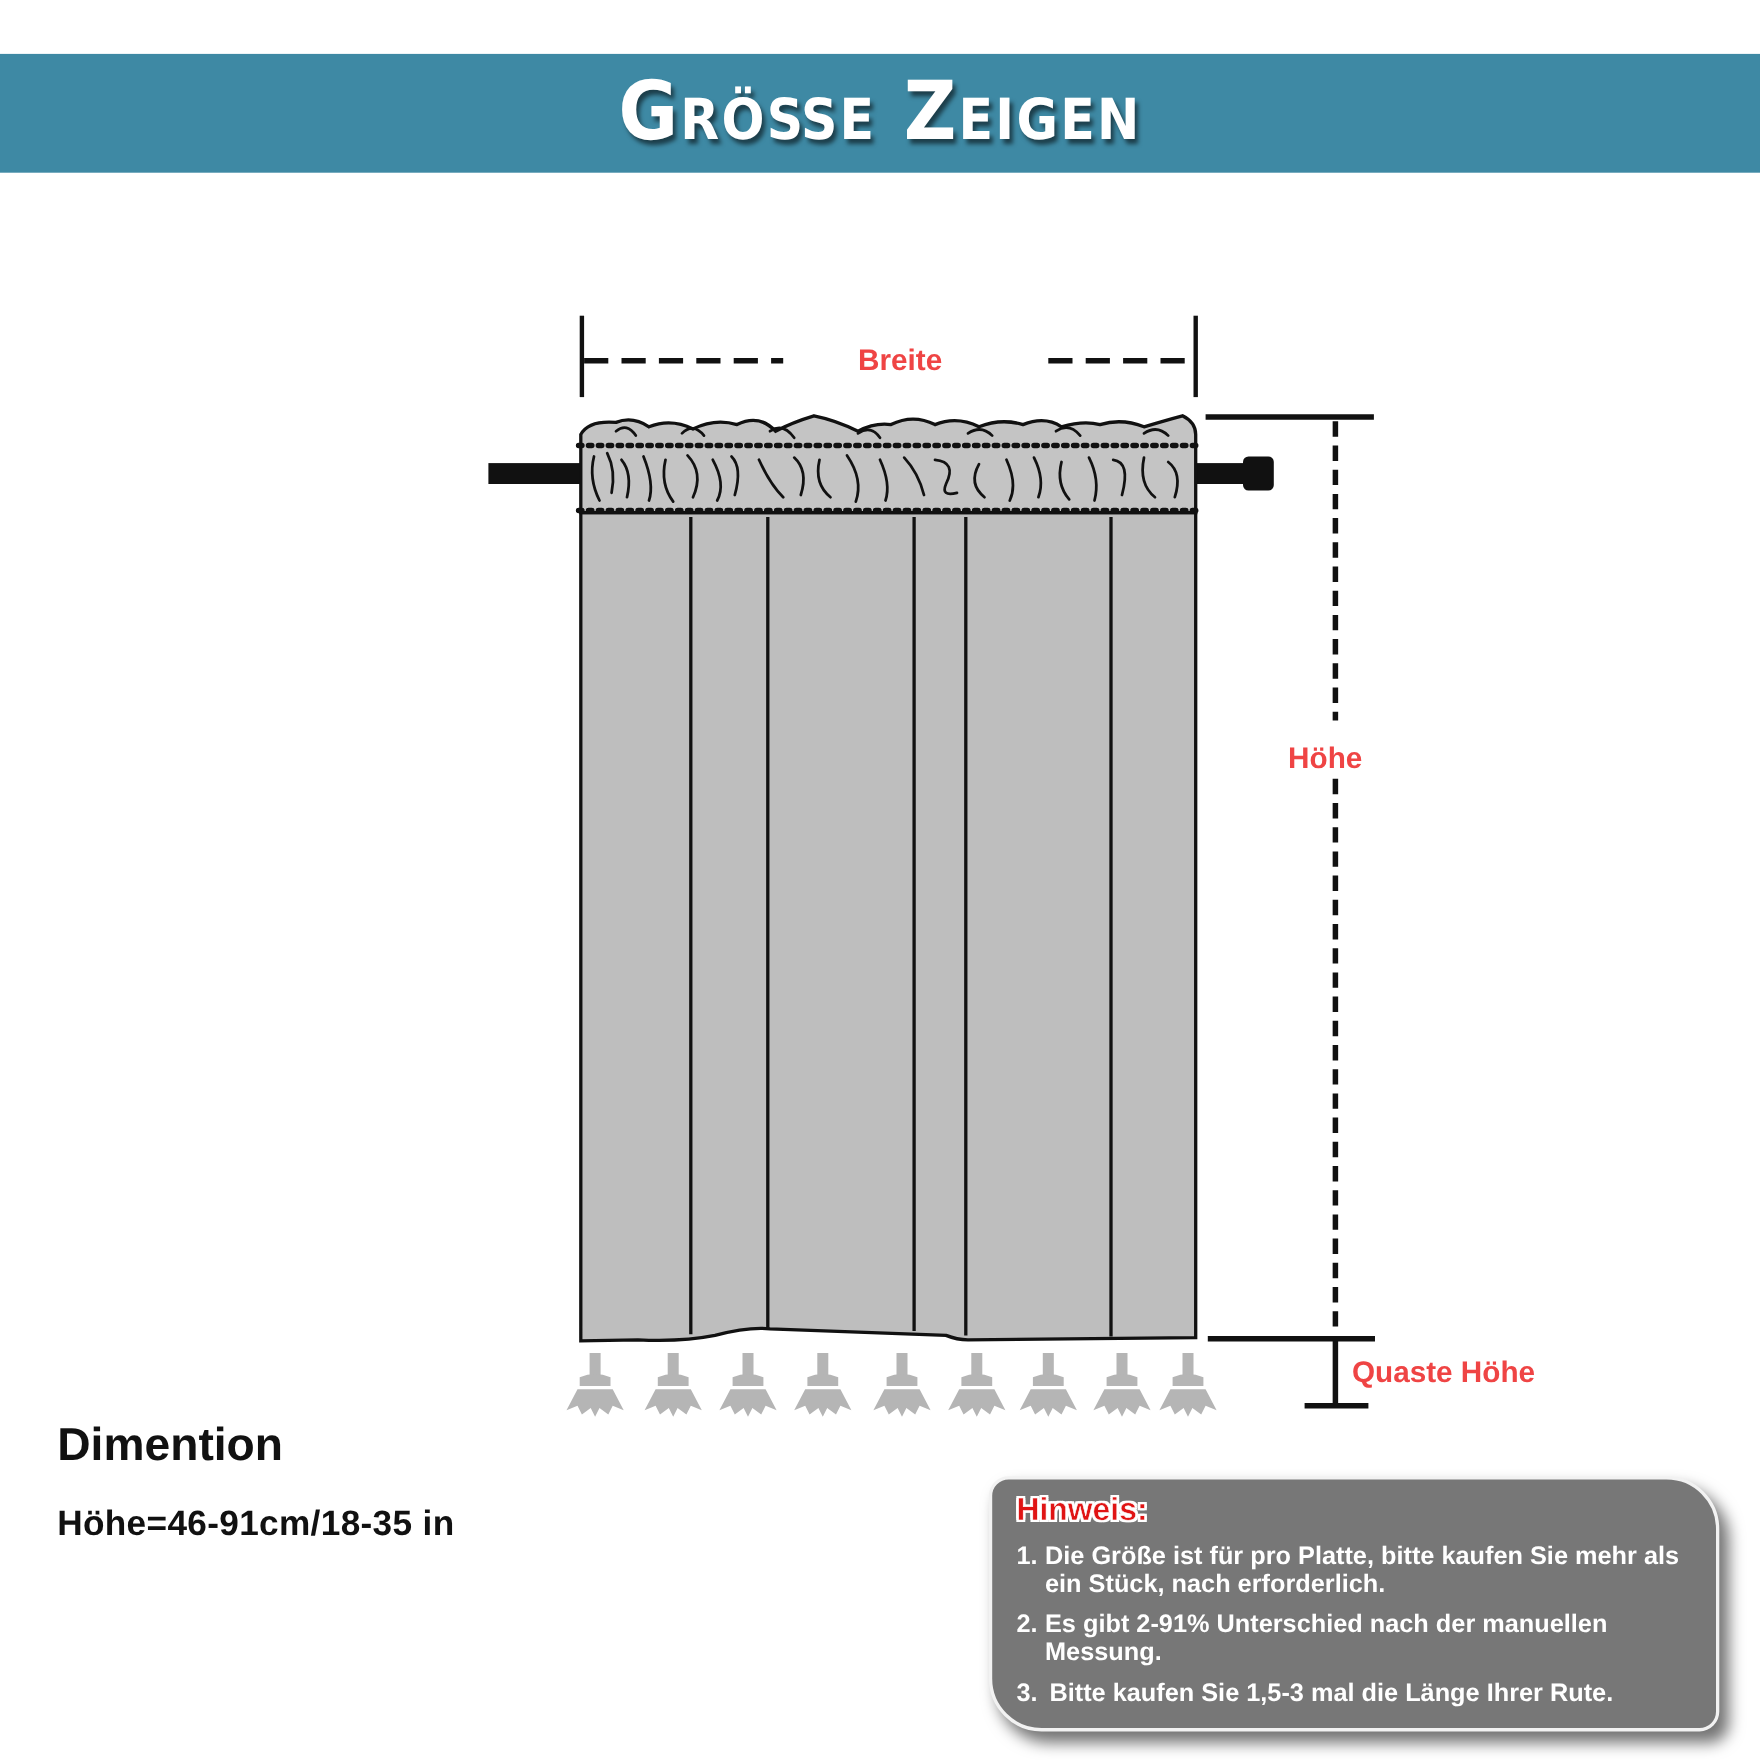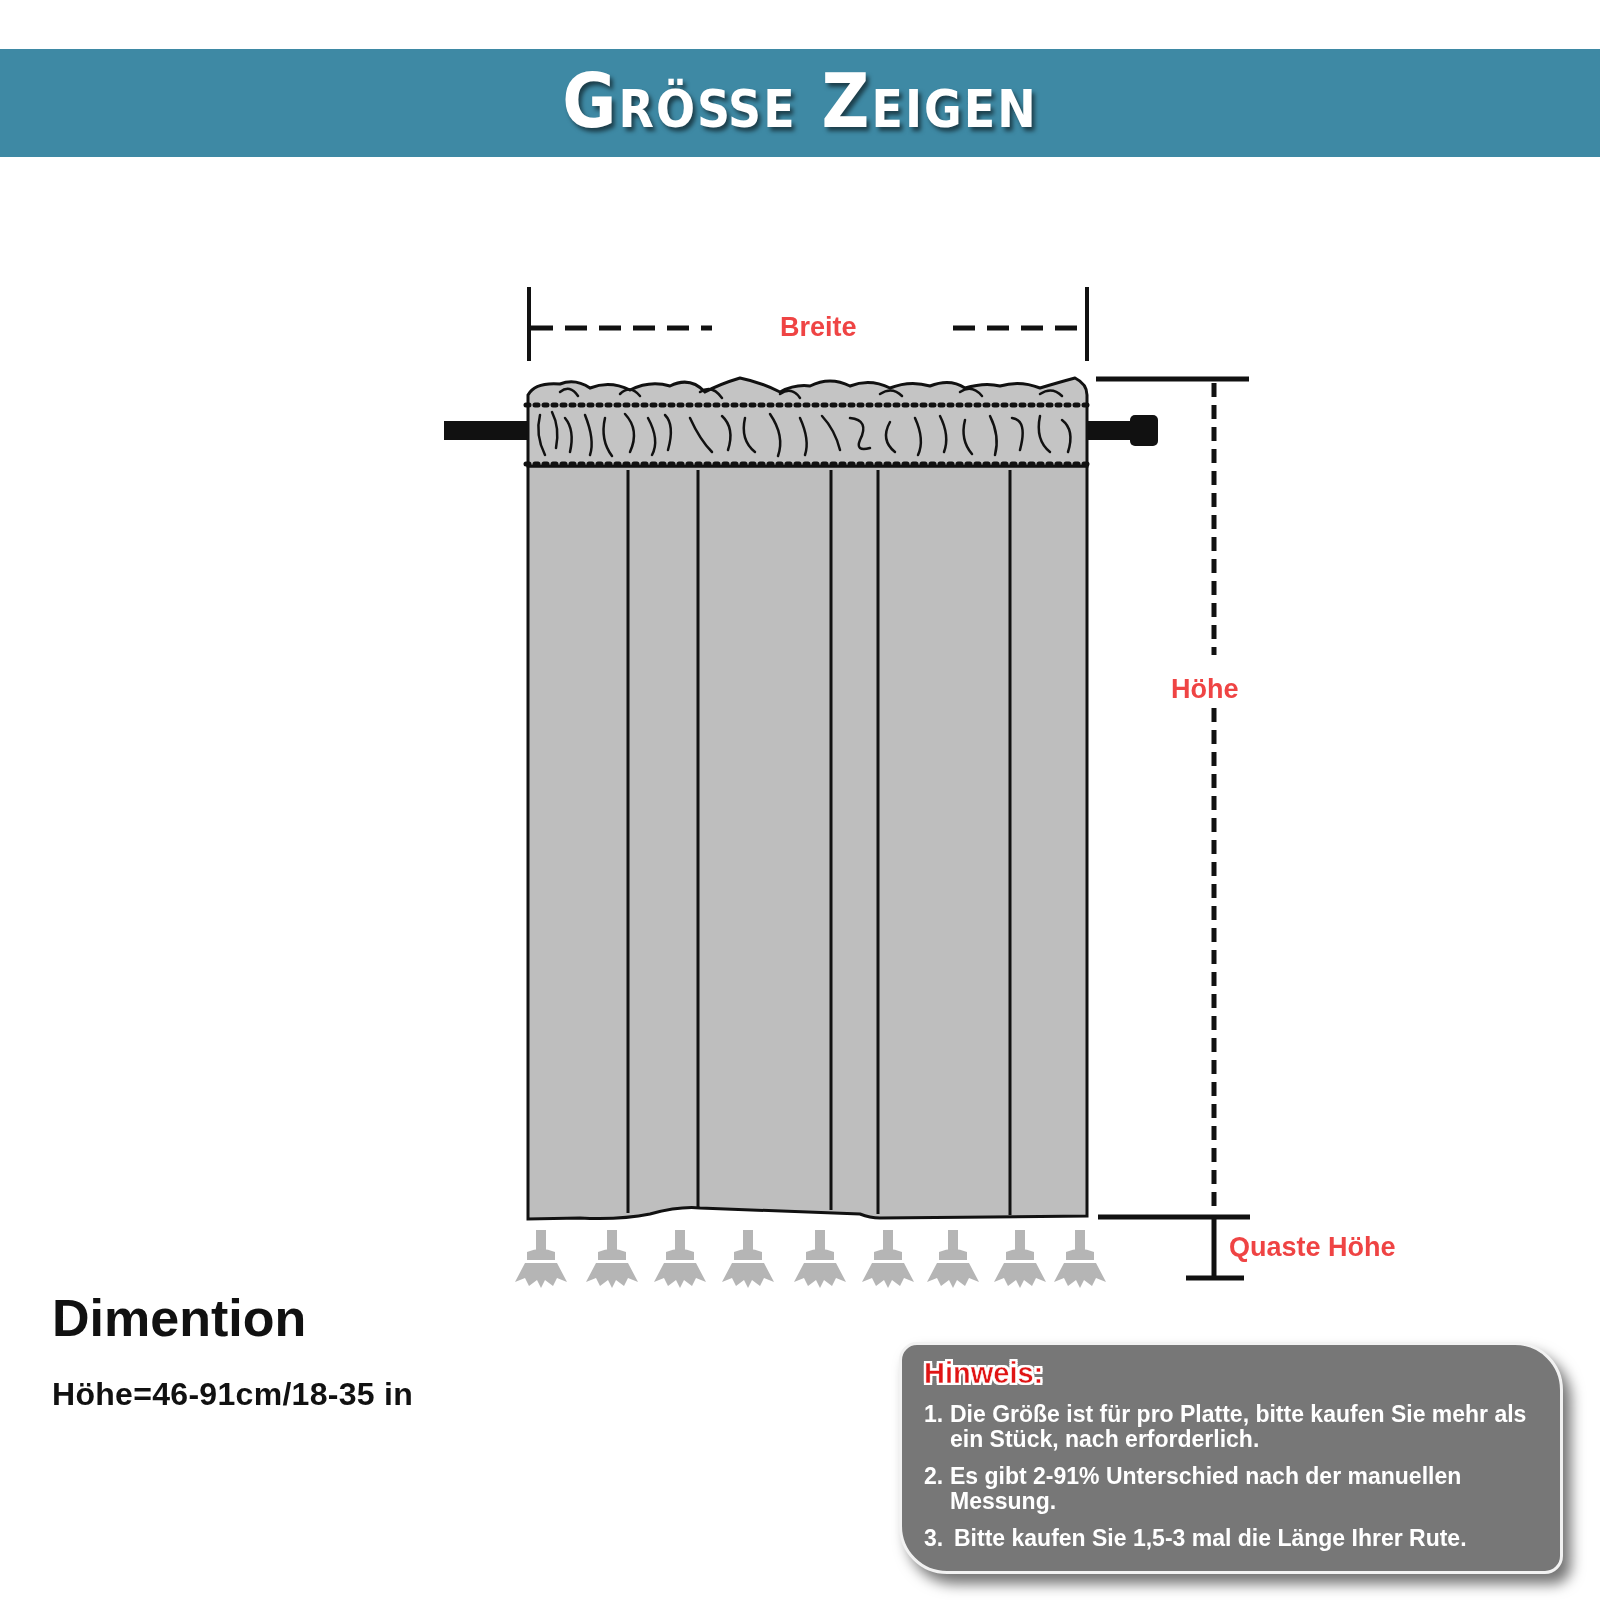--- a/index.html
+++ b/index.html
@@ -57,21 +57,21 @@
 
   .dimension {
     position: absolute;
     left: 52px;
     top: 1292px;
     color: #111111;
     font-family: "Liberation Sans", sans-serif;
     font-weight: bold;
   }
   .dimension-title {
-    font-size: 52px;
+    font-size: 42px;
     margin: 0 0 34px 0;
     line-height: 1;
   }
   .dimension-row {
     font-size: 32px;
     line-height: 1;
     margin-bottom: 30px;
     letter-spacing: 0.3px;
   }
 

